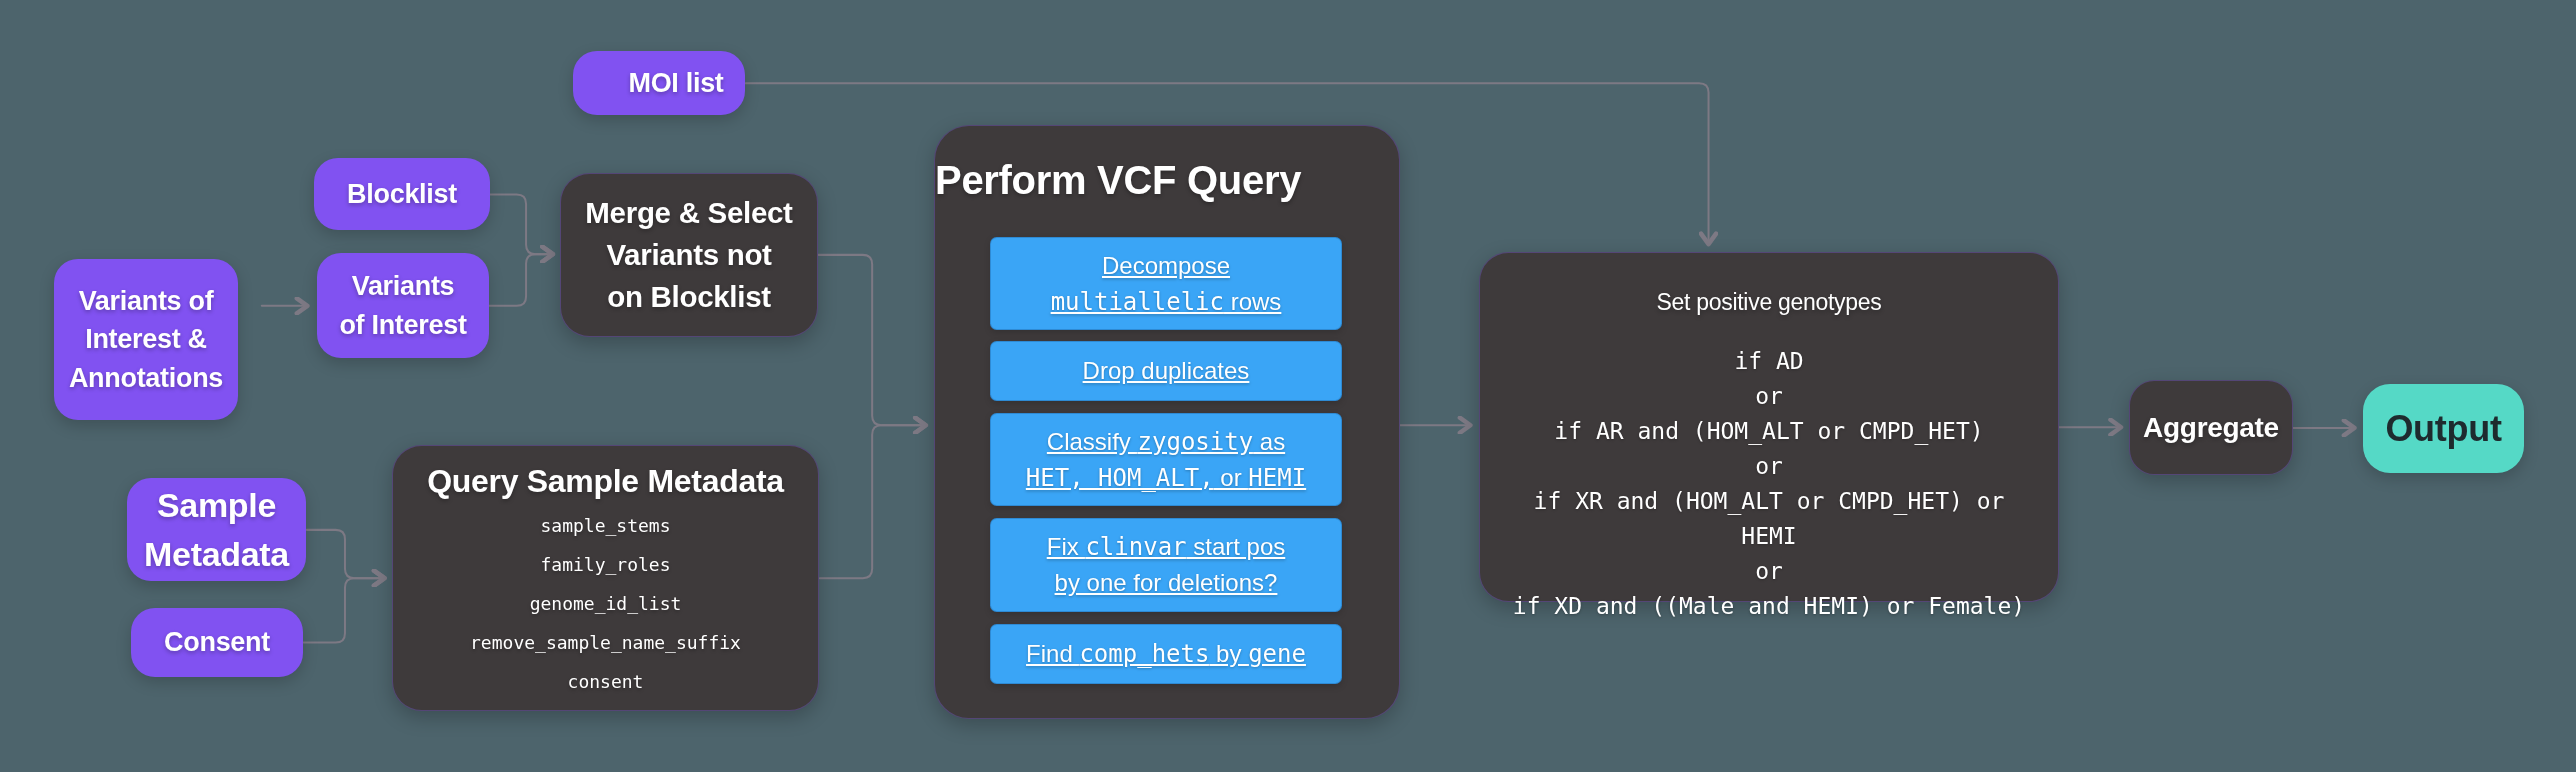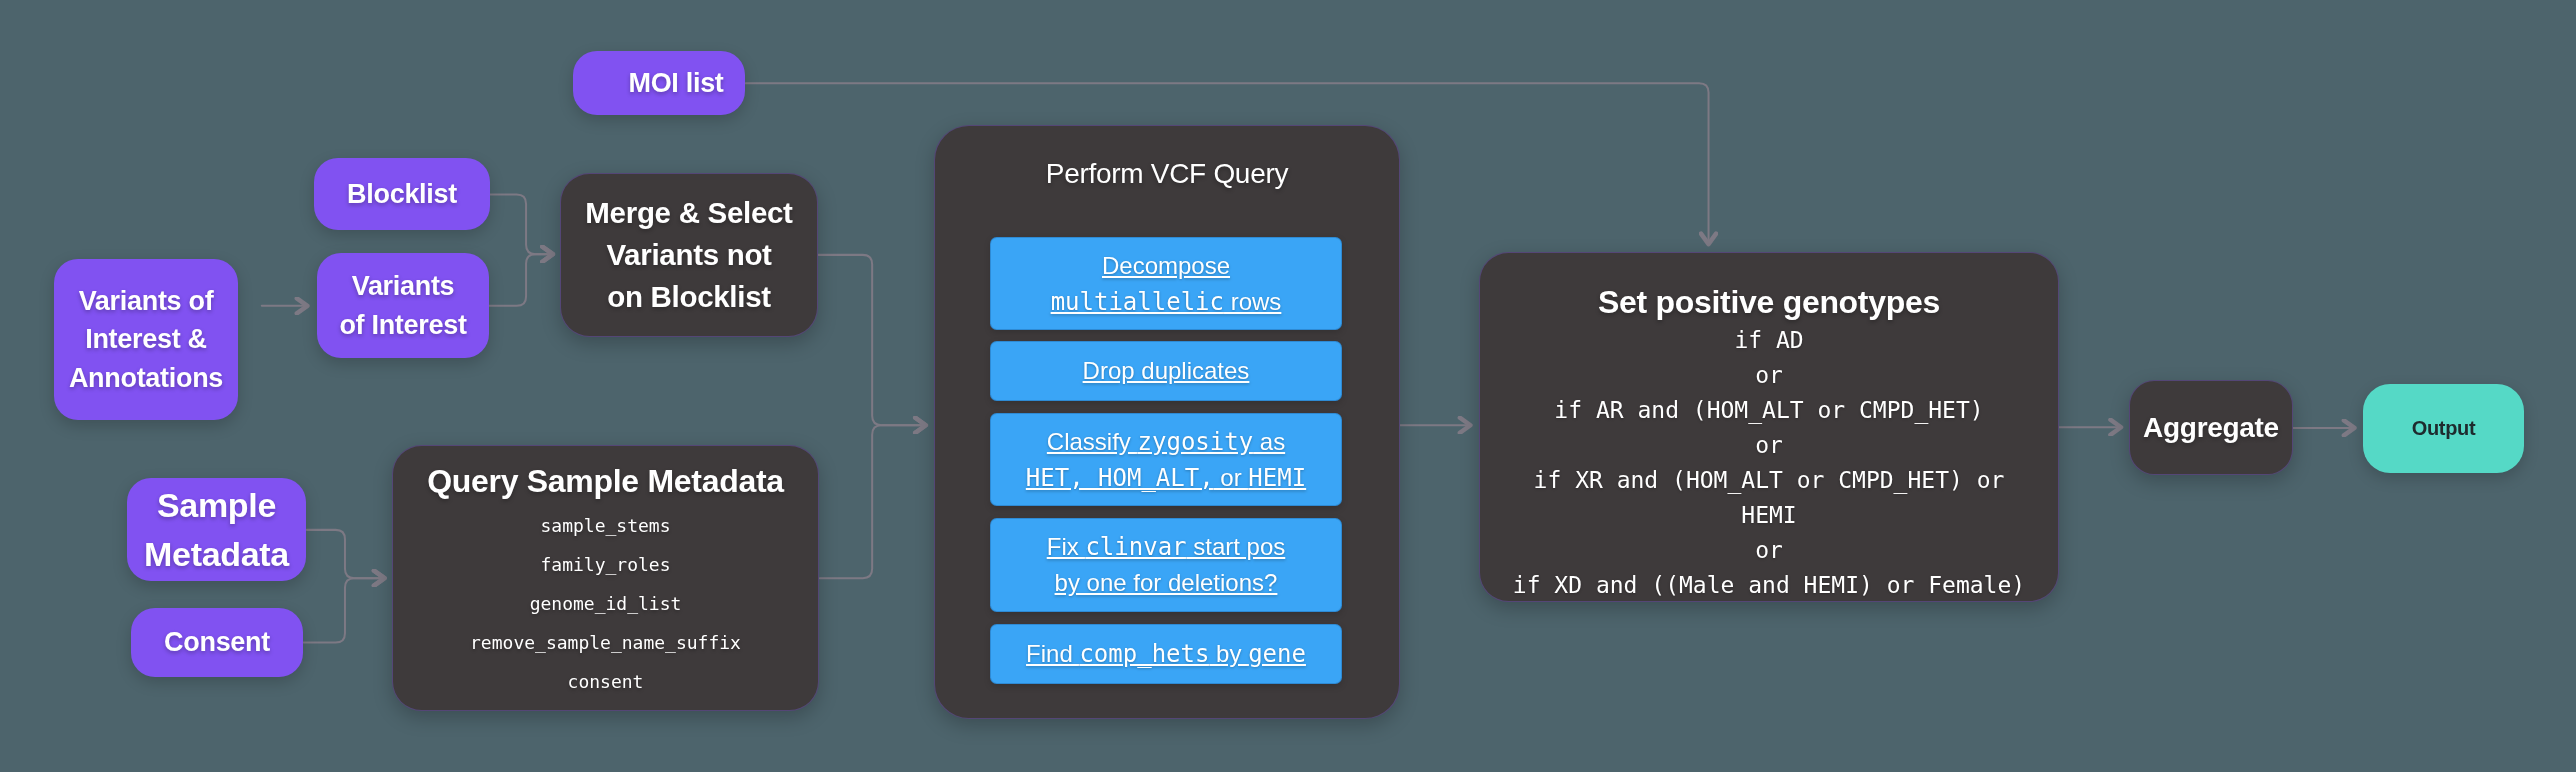--- a/index.html
+++ b/index.html
@@ -28,49 +28,49 @@
 
   
   #node-moi{left:573px;top:51px;width:172px;height:64px;font-size:27px;padding-left:34px;}
   #node-blocklist{left:314px;top:158px;width:176px;height:72px;font-size:27px;}
   #node-voi{left:317px;top:253px;width:172px;height:105px;font-size:27px;}
   #node-voia{left:54px;top:225px;width:184px;height:161px;font-size:27px;margin-top:34px;}
   #node-merge{left:560px;top:173px;width:258px;height:164px;font-size:29.5px;}
   #node-sm{left:127px;top:478px;width:179px;height:103px;font-size:34px;}
   #node-consent{left:131px;top:608px;width:172px;height:69px;font-size:27px;}
   #node-aggregate{left:2129px;top:380px;width:164px;height:95px;font-size:28px;border-radius:25.5px;}
-  #node-output{left:2363px;top:384px;width:161px;height:89px;font-size:20px;}
+  #node-output{left:2363px;top:384px;width:161px;height:89px;font-size:36px;}
 
   
   #node-qsm{left:392px;top:445px;width:427px;height:266px;justify-content:flex-start;padding:17.4px 12px 10.7px;}
   #node-qsm .title{font-size:32px;font-weight:bold;line-height:36px;margin-bottom:6.7px;
     text-shadow:0 2px 4px rgba(0,0,0,.28);letter-spacing:-0.3px;}
   #node-qsm .param{font-size:18px;line-height:39px;text-shadow:0 2px 3.4px rgba(0,0,0,.28);}
 
   
   #node-vcf{left:934px;top:125px;width:466px;height:594px;border-radius:35px;display:block;}
   #node-vcf .title{
-    position:absolute;left:0;right:0;top:32px;text-align:center;font-size:28px;font-weight:normal;
+    position:absolute;left:0;right:0;top:32px;text-align:left;font-size:40px;font-weight:bold;
     letter-spacing:-0.3px;text-shadow:0 2px 4.7px rgba(0,0,0,.3);
   }
   .step{
     position:absolute;left:55px;width:350px;background:#3aa5f6;border-radius:6.7px;
     border:0.7px solid rgba(10,60,110,.25);display:flex;flex-direction:column;align-items:center;
     justify-content:center;text-align:center;color:#fff;box-shadow:0 2.7px 6.7px rgba(0,0,0,.15);text-decoration:underline;
   }
   .step .step-line{font-size:24px;line-height:36px;text-shadow:0 1.3px 2.7px rgba(0,0,0,.28);}
   #step-1{top:111px;height:91px;}
   #step-2{top:215px;height:58px;}
   #step-3{top:287px;height:91px;}
   #step-4{top:392px;height:92px;}
   #step-5{top:498px;height:58px;}
 
   
   #node-setpos{left:1479px;top:252px;width:580px;height:350px;justify-content:flex-start;padding:29.5px 20px 0;}
-  #node-setpos .title{font-size:32px;font-weight:bold;line-height:39px;margin-bottom:1px;
+  #node-setpos .title{font-size:23px;font-weight:normal;line-height:39px;margin-bottom:22px;
     letter-spacing:-0.3px;text-shadow:0 2px 4px rgba(0,0,0,.3);}
   #node-setpos .rule{font-size:23px;line-height:35px;text-shadow:0 1.3px 2.7px rgba(0,0,0,.28);}
 </style>
 </head>
 <body>
 
 <div class="canvas">
 
   <svg class="edges" viewBox="0 0 3840 1151">
     <defs>

